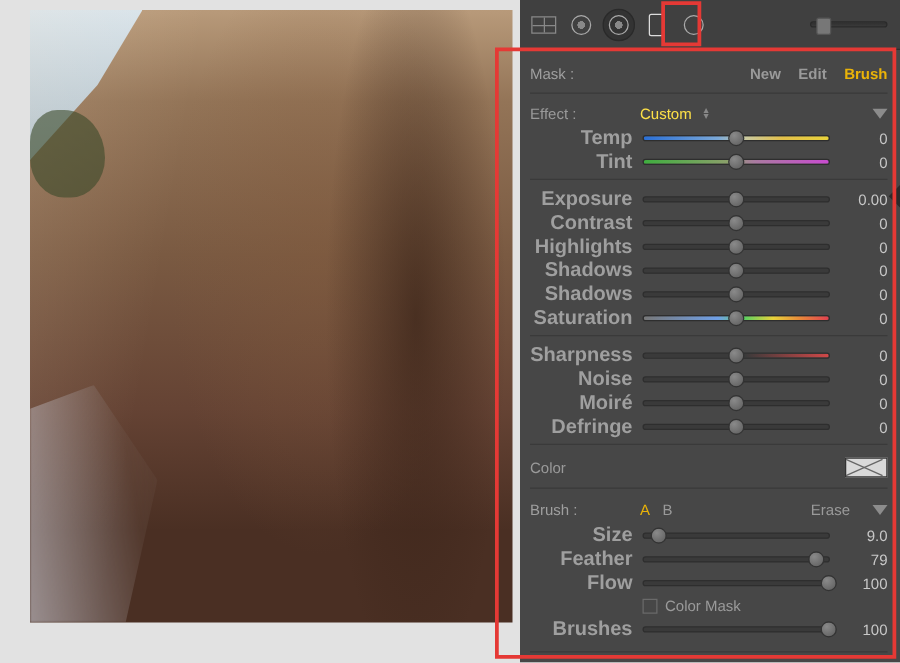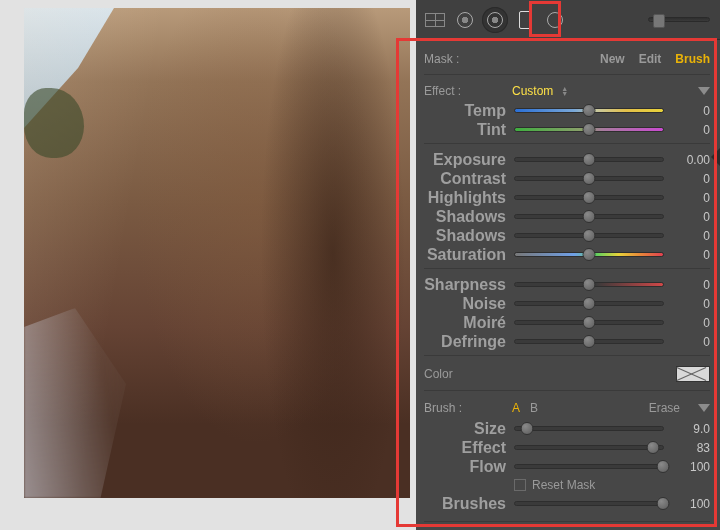--- a/index.html
+++ b/index.html
@@ -235,37 +235,37 @@
         </div>
         <div id="sl-brush">
             <div class="slider-row">
               <span class="lbl">Size</span>
               <div class="track ">
                 <div class="knob" style="left: 8%;"></div>
               </div>
               <span class="val">9.0</span>
             </div>
             <div class="slider-row">
-              <span class="lbl">Effect</span>
+              <span class="lbl">Feather</span>
               <div class="track ">
                 <div class="knob" style="left: 93%;"></div>
               </div>
-              <span class="val">83</span>
+              <span class="val">79</span>
             </div>
             <div class="slider-row">
               <span class="lbl">Flow</span>
               <div class="track ">
                 <div class="knob" style="left: 100%;"></div>
               </div>
               <span class="val">100</span>
             </div>
           </div>
         <div class="automask">
           <span class="check"></span>
-          <span>Reset Mask</span>
+          <span>Color Mask</span>
         </div>
         <div id="sl-density">
             <div class="slider-row">
               <span class="lbl">Brushes</span>
               <div class="track ">
                 <div class="knob" style="left: 100%;"></div>
               </div>
               <span class="val">100</span>
             </div>
           </div>

